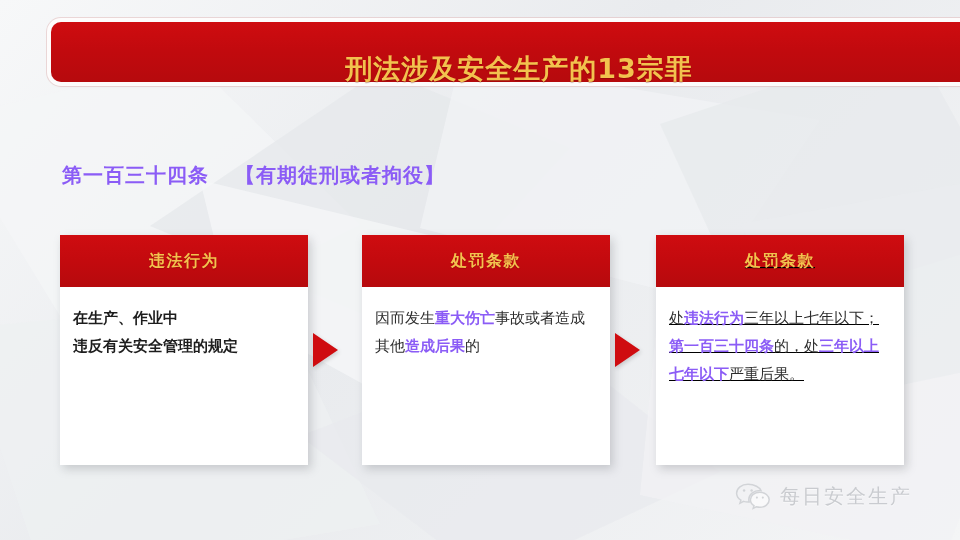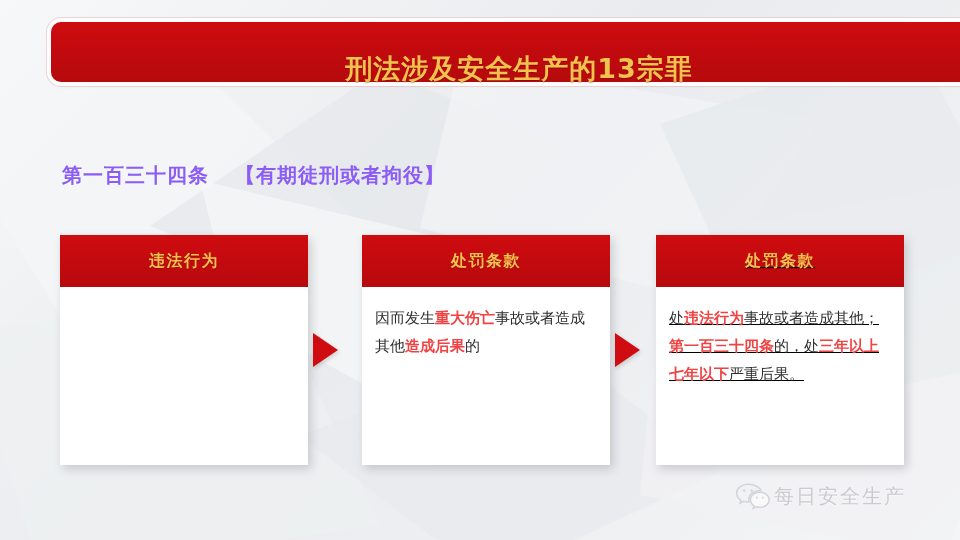--- a/index.html
+++ b/index.html
@@ -122,21 +122,21 @@
     line-height: 1;
     text-shadow: 0 1px 1px rgba(90,0,0,0.3);
   }
 
   .card-body {
     padding: 18px 14px 10px 13px;
     font-size: 15px;
     line-height: 1.85;
     color: #2d2d2d;
   }
-  .card-body b { font-weight: bold; color: #ef4444; }
+  .card-body b { font-weight: bold; color: #8b5cf6; }
   .card-body .strong-line { font-weight: bold; color: #1d1d1d; }
 
   
   .arrow {
     position: absolute;
     top: 333px;
     width: 0;
     height: 0;
     border-top: 17px solid transparent;
     border-bottom: 17px solid transparent;
@@ -146,21 +146,21 @@
   #arrow-1 { left: 313px; }
   #arrow-2 { left: 615px; }
 
   
   #watermark {
     position: absolute;
     left: 735px;
     top: 482px;
     display: flex;
     align-items: center;
-    gap: 3px;
+    gap: 9px;
     opacity: 0.55;
   }
   #watermark .wm-text {
     color: #a9adb2;
     font-size: 20px;
     letter-spacing: 2px;
     line-height: 1;
     text-shadow: 0 1px 0 #ffffff;
   }
   #watermark svg { display: block; }
@@ -188,41 +188,45 @@
 
   <div id="subtitle">
     <span class="art-no">第一百三十四条</span>
     <span class="crime">【有期徒刑或者拘役】</span>
   </div>
 
   <div class="card" id="card-1">
     <div class="card-header">
       <span class="hdr-text">违法行为</span>
     </div>
+    <div class="card-body">
+      <div class="strong-line">在生产、作业中</div>
+      <div class="strong-line">违反有关安全管理的规定</div>
+    </div>
   </div>
 
   <div class="arrow" id="arrow-1"></div>
 
   <div class="card" id="card-2">
     <div class="card-header">
       <span class="hdr-text">处罚条款</span>
     </div>
     <div class="card-body">
       <span>因而发生</span><b>重大伤亡</b><span>事故或者造成其他</span><b>造成后果</b><span>的</span>
     </div>
   </div>
 
   <div class="arrow" id="arrow-2"></div>
 
   <div class="card" id="card-3">
     <div class="card-header">
       <span class="hdr-text">处罚条款</span>
     </div>
     <div class="card-body">
-      <span>处</span><b>违法行为</b><span>事故或者造成其他；</span><b>第一百三十四条</b><span>的，处</span><b>三年以上七年以下</b><span>严重后果。</span>
+      <span>处</span><b>违法行为</b><span>三年以上七年以下；</span><b>第一百三十四条</b><span>的，处</span><b>三年以上七年以下</b><span>严重后果。</span>
     </div>
   </div>
 
   <div id="watermark">
     <span>
       <svg width="36" height="28" viewBox="0 0 36 28">
         <path d="M13 2.2C6.6 2.2 1.6 6.3 1.6 11.2c0 2.8 1.7 5.3 4.3 6.9l-1 3.2 3.7-1.9c1.4.4 2.9.6 4.4.6.4 0 .8 0 1.2-.1-.3-.8-.4-1.6-.4-2.4 0-5 4.9-9 11-9 .4 0 .8 0 1.2.1C24.8 5.5 19.5 2.2 13 2.2z" fill="none" stroke="#b8bcc1" stroke-width="1.5"></path>
         <circle cx="9.1" cy="8.6" r="1.25" fill="#b8bcc1"></circle>
         <circle cx="16.6" cy="8.6" r="1.25" fill="#b8bcc1"></circle>
         <path d="M24.8 10.2c-5.2 0-9.4 3.4-9.4 7.6 0 2.4 1.4 4.5 3.6 5.9l-.8 2.7 3.1-1.6c1.1.3 2.3.5 3.5.5 5.2 0 9.4-3.4 9.4-7.5s-4.2-7.6-9.4-7.6z" fill="#ffffff" stroke="#b8bcc1" stroke-width="1.5"></path>

